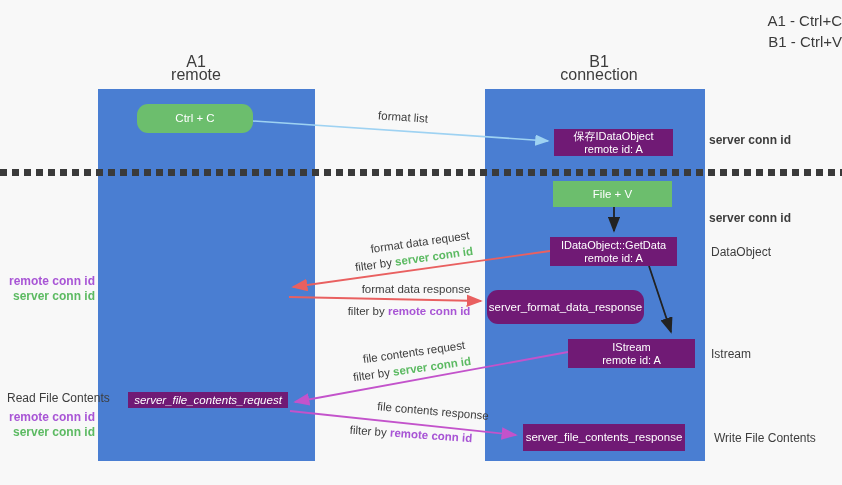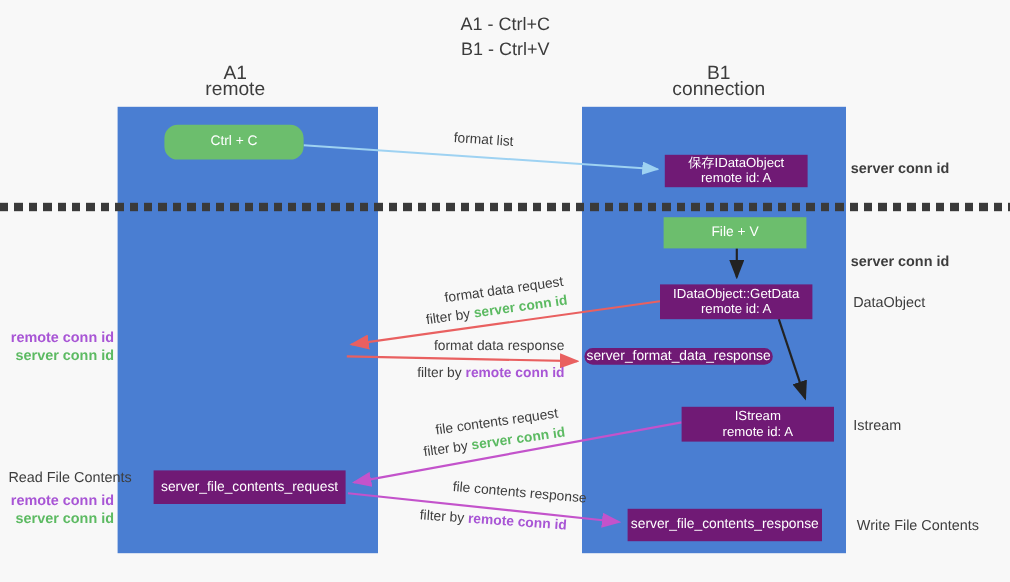--- a/index.html
+++ b/index.html
@@ -1,21 +1,21 @@
 <!DOCTYPE html>
 <html><head>
 <meta charset="utf-8">
 <style>
   html,body{margin:0;padding:0;background:#f8f8f8;}
   .canvas{
     position:relative;width:842px;height:485px;background:#f8f8f8;
     font-family:"Liberation Sans","DejaVu Sans",sans-serif;overflow:hidden;
   }
   .title{
-    position:absolute;left:0;right:0;top:10px;text-align:center;
+    position:absolute;left:0;right:0;top:10px;text-align:right;
     color:#3b3b3b;font-size:15px;line-height:21px;
   }
   .col-header{
     position:absolute;top:55px;transform:translateX(-50%);
     text-align:center;color:#3c3c3c;font-size:16px;line-height:13px;white-space:nowrap;
   }
   .lifeline{
     position:absolute;top:89px;height:372px;background:#4a7ed2;z-index:1;
   }
   .dotted{
@@ -106,30 +106,30 @@
   <div class="node green" style="left:553px;top:181px;width:119px;height:26px;">
     <span>File + V</span>
   </div>
 
   <div class="node orange" style="left:550px;top:237px;width:127px;height:29px;font-size:11px;">
     <span>IDataObject::GetData</span>
     <span>remote id: A</span>
   </div>
 
 
-  <div class="node orange" style="left:487px;top:290px;width:157px;height:14px;border-radius:11px;">
+  <div class="node orange" style="left:487px;top:290px;width:157px;height:34px;border-radius:11px;">
     <span>server_format_data_response</span>
   </div>
 
   <div class="node orange" style="left:568px;top:339px;width:127px;height:29px;font-size:11px;">
     <span>IStream</span>
     <span>remote id: A</span>
   </div>
 
-  <div class="node orange" style="left:128px;top:392px;width:160px;height:28px;">
+  <div class="node orange" style="left:128px;top:392px;width:160px;height:16px;font-style:italic;">
     <span>server_file_contents_request</span>
   </div>
 
   <div class="node orange" style="left:523px;top:424px;width:162px;height:27px;">
     <span>server_file_contents_response</span>
   </div>
 
   <div class="elabel" style="left:403px;top:117px;transform:translate(-50%,-50%) rotate(4deg);">
     <span>format list</span>
   </div>

